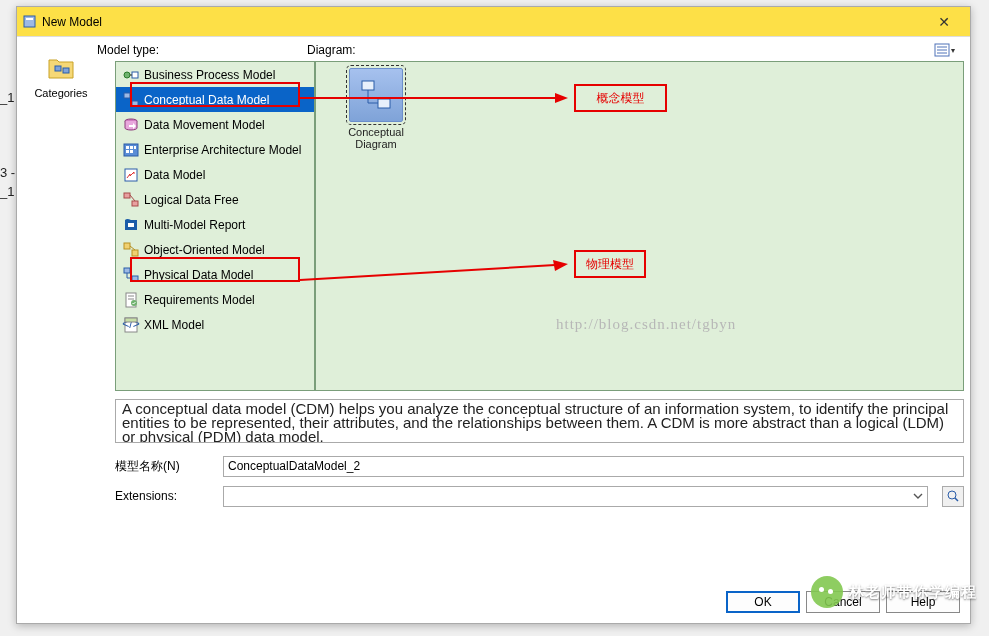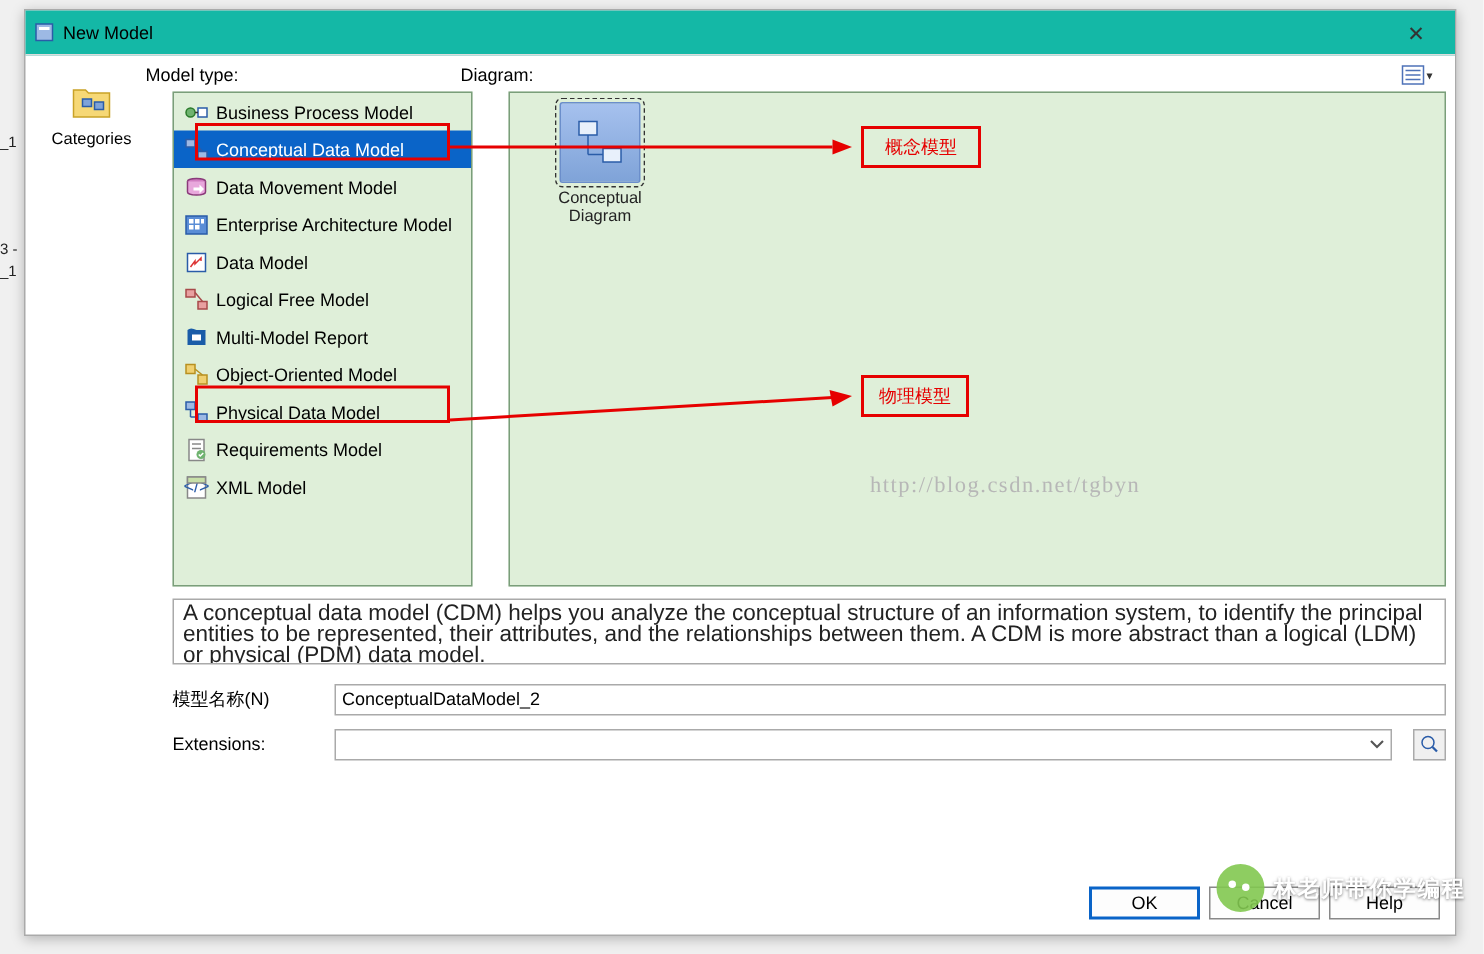--- a/index.html
+++ b/index.html
@@ -1,39 +1,39 @@
 <!DOCTYPE html>
 <html><head>
 <meta charset="utf-8">
 <style>
 * { box-sizing: border-box; margin: 0; padding: 0; font-family: "Microsoft YaHei", Tahoma, Arial, sans-serif; font-size: 12px; }
 body { background: #f0f0f0; width: 989px; height: 636px; position: relative; overflow: hidden; }
 .hidden-left { position: absolute; left: 0; top: 90px; width: 15px; height: 100px; color: #333; }
-.hl-row { white-space: nowrap; font-size: 10px; color: #222; margin-bottom: 4px; }
+.hl-row { white-space: nowrap; font-size: 13px; color: #222; margin-bottom: 4px; }
 .dialog { position: absolute; left: 16px; top: 6px; width: 955px; height: 618px; background: #fff; border: 1px solid #aaa; box-shadow: 0 2px 8px rgba(0,0,0,0.25); }
-.titlebar { height: 30px; background: #14b8a6; border-bottom: 1px solid #ddd; display: flex; align-items: center; padding: 0 6px; }
+.titlebar { height: 30px; background: #fde047; border-bottom: 1px solid #ddd; display: flex; align-items: center; padding: 0 6px; }
 .titlebar .icon { width: 13px; height: 13px; margin-right: 6px; display: inline-block; }
 .titlebar .title { flex: 1; color: #000; }
 .titlebar .close { width: 40px; height: 30px; display: flex; align-items: center; justify-content: center; color: #333; font-size: 14px; }
 
 .body { position: absolute; top: 30px; left: 0; right: 0; bottom: 0; padding: 6px 10px 10px 6px; }
 
 .nav-pane { position: absolute; left: 6px; top: 6px; width: 86px; }
 .nav-item { width: 76px; height: 64px; display: flex; flex-direction: column; align-items: center; justify-content: center; border: 1px solid transparent; margin-bottom: 4px; gap: 3px; }
 .nav-item.selected { background: #e9f0f8; border: 1px solid #7a9ed6; }
 .nav-item svg { width: 32px; height: 32px; }
 .nav-item .lbl { font-size: 11px; text-align: center; color: #000; }
 
 .labels-row { position: absolute; left: 80px; top: 6px; right: 6px; height: 16px; display: flex; }
 .labels-row .l1 { width: 200px; }
 .labels-row .l2 { flex: 1; margin-left: 10px; }
 .labels-row .view-opt { width: 30px; }
 .view-opt svg { width: 22px; height: 16px; }
 
-.content-row { position: absolute; left: 98px; top: 24px; right: 6px; height: 330px; display: flex; gap: 24px; }
+.content-row { position: absolute; left: 98px; top: 24px; right: 6px; height: 330px; display: flex; gap: 0; }
 
 .list-pane { width: 200px; height: 100%; background: #dfefd9; border: 1px solid #7a9e7a; overflow: auto; }
 .mt-item { height: 25px; display: flex; align-items: center; padding-left: 6px; gap: 4px; cursor: default; white-space: nowrap; }
 .mt-item.selected { background: #0a64c8; color: #fff; text-align: right; }
 .mt-item .ic { width: 18px; height: 18px; flex-shrink: 0; }
 
 .diag-pane { flex: 1; height: 100%; background: #dfefd9; border: 1px solid #7a9e7a; position: relative; }
 .diagram-item { position: absolute; left: 10px; top: 6px; width: 100px; text-align: center; }
 .diagram-item .dic { width: 54px; height: 54px; margin: 0 auto 4px; border: 1px solid #6b8ecb; background: linear-gradient(180deg,#9db9e4 0%,#7fa3d8 100%); border-radius: 2px; display:flex; align-items:center; justify-content:center; }
 .diagram-item .dic.selected { outline: 1px dashed #333; outline-offset: 2px; background: linear-gradient(180deg,#a6c1ee 0%,#7fa3d8 100%); }
@@ -158,21 +158,21 @@
                 <path d="M5 12 L8 8 L8 10 L12 6 L12 8" stroke="#d33" fill="none"></path>
               </svg></span>
             <span>Data Model</span>
           </div>
         <div class="mt-item">
             <span class="ic"><svg viewBox="0 0 18 18">
                 <rect x="2" y="2" width="6" height="5" fill="#e8a0a0" stroke="#a84a4a"></rect>
                 <rect x="10" y="10" width="6" height="5" fill="#e8a0a0" stroke="#a84a4a"></rect>
                 <line x1="8" y1="4" x2="13" y2="10" stroke="#a84a4a"></line>
               </svg></span>
-            <span>Logical Free Model</span>
+            <span>Logical Data Free</span>
           </div>
         <div class="mt-item">
             <span class="ic"><svg viewBox="0 0 18 18">
                 <path d="M3 4 L15 4 L15 14 L3 14 Z" fill="#1a5ca8"></path>
                 <path d="M3 4 Q5 2 9 4 Q13 6 15 4" fill="#1a5ca8"></path>
                 <rect x="6" y="7" width="6" height="4" fill="#fff"></rect>
               </svg></span>
             <span>Multi-Model Report</span>
           </div>
         <div class="mt-item">
@@ -265,21 +265,21 @@
 </div>
 
 <div class="anno-box" style="left:130px; top:82px; width:170px; height:25px;"></div>
 
 <div class="anno-box" style="left:130px; top:257px; width:170px; height:25px;"></div>
 
 <svg class="arrow-line" style="left:300px; top:90px; width:270px; height:20px;">
   <line x1="0" y1="8" x2="255" y2="8" stroke="#e60000" stroke-width="2"></line>
   <polygon points="255,3 268,8 255,13" fill="#e60000"></polygon>
 </svg>
-<div class="anno-box" style="left:574px; top:84px; width:80px; height:28px;">
+<div class="anno-box" style="left:574px; top:84px; width:93px; height:28px;">
     <span>概念模型</span>
   </div>
 
 <svg class="arrow-line" style="left:300px; top:260px; width:270px; height:30px;">
   <line x1="0" y1="20" x2="255" y2="5" stroke="#e60000" stroke-width="2"></line>
   <polygon points="253,0 268,4 255,11" fill="#e60000"></polygon>
 </svg>
 <div class="anno-box" style="left:574px; top:250px; width:72px; height:28px;">
     <span>物理模型</span>
   </div>

